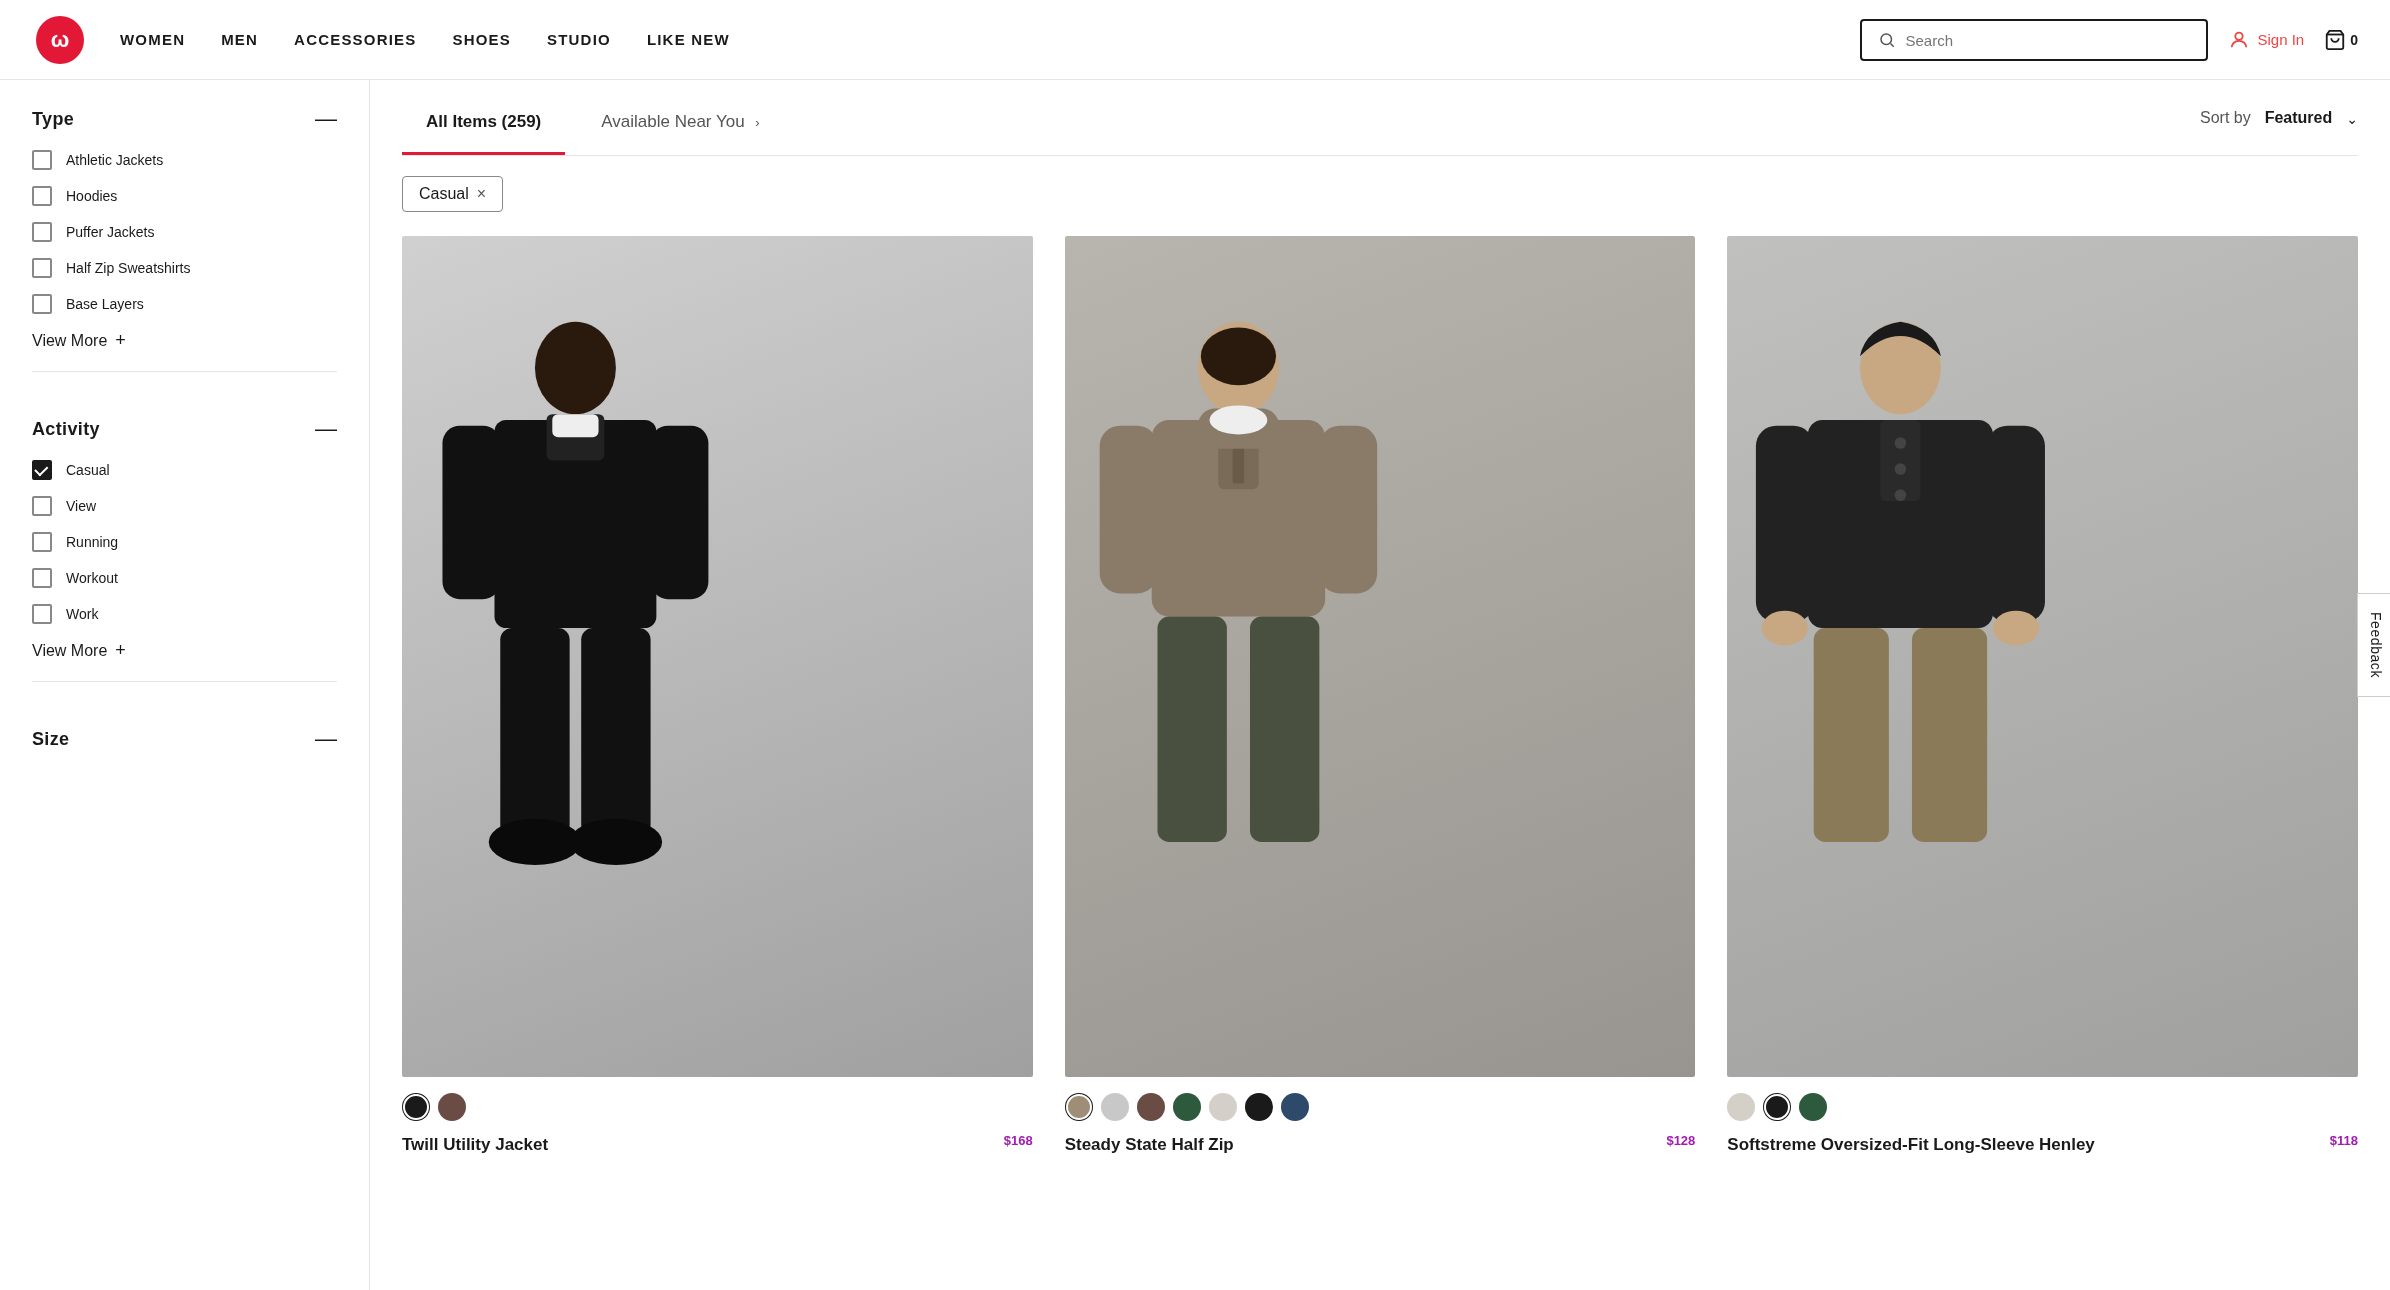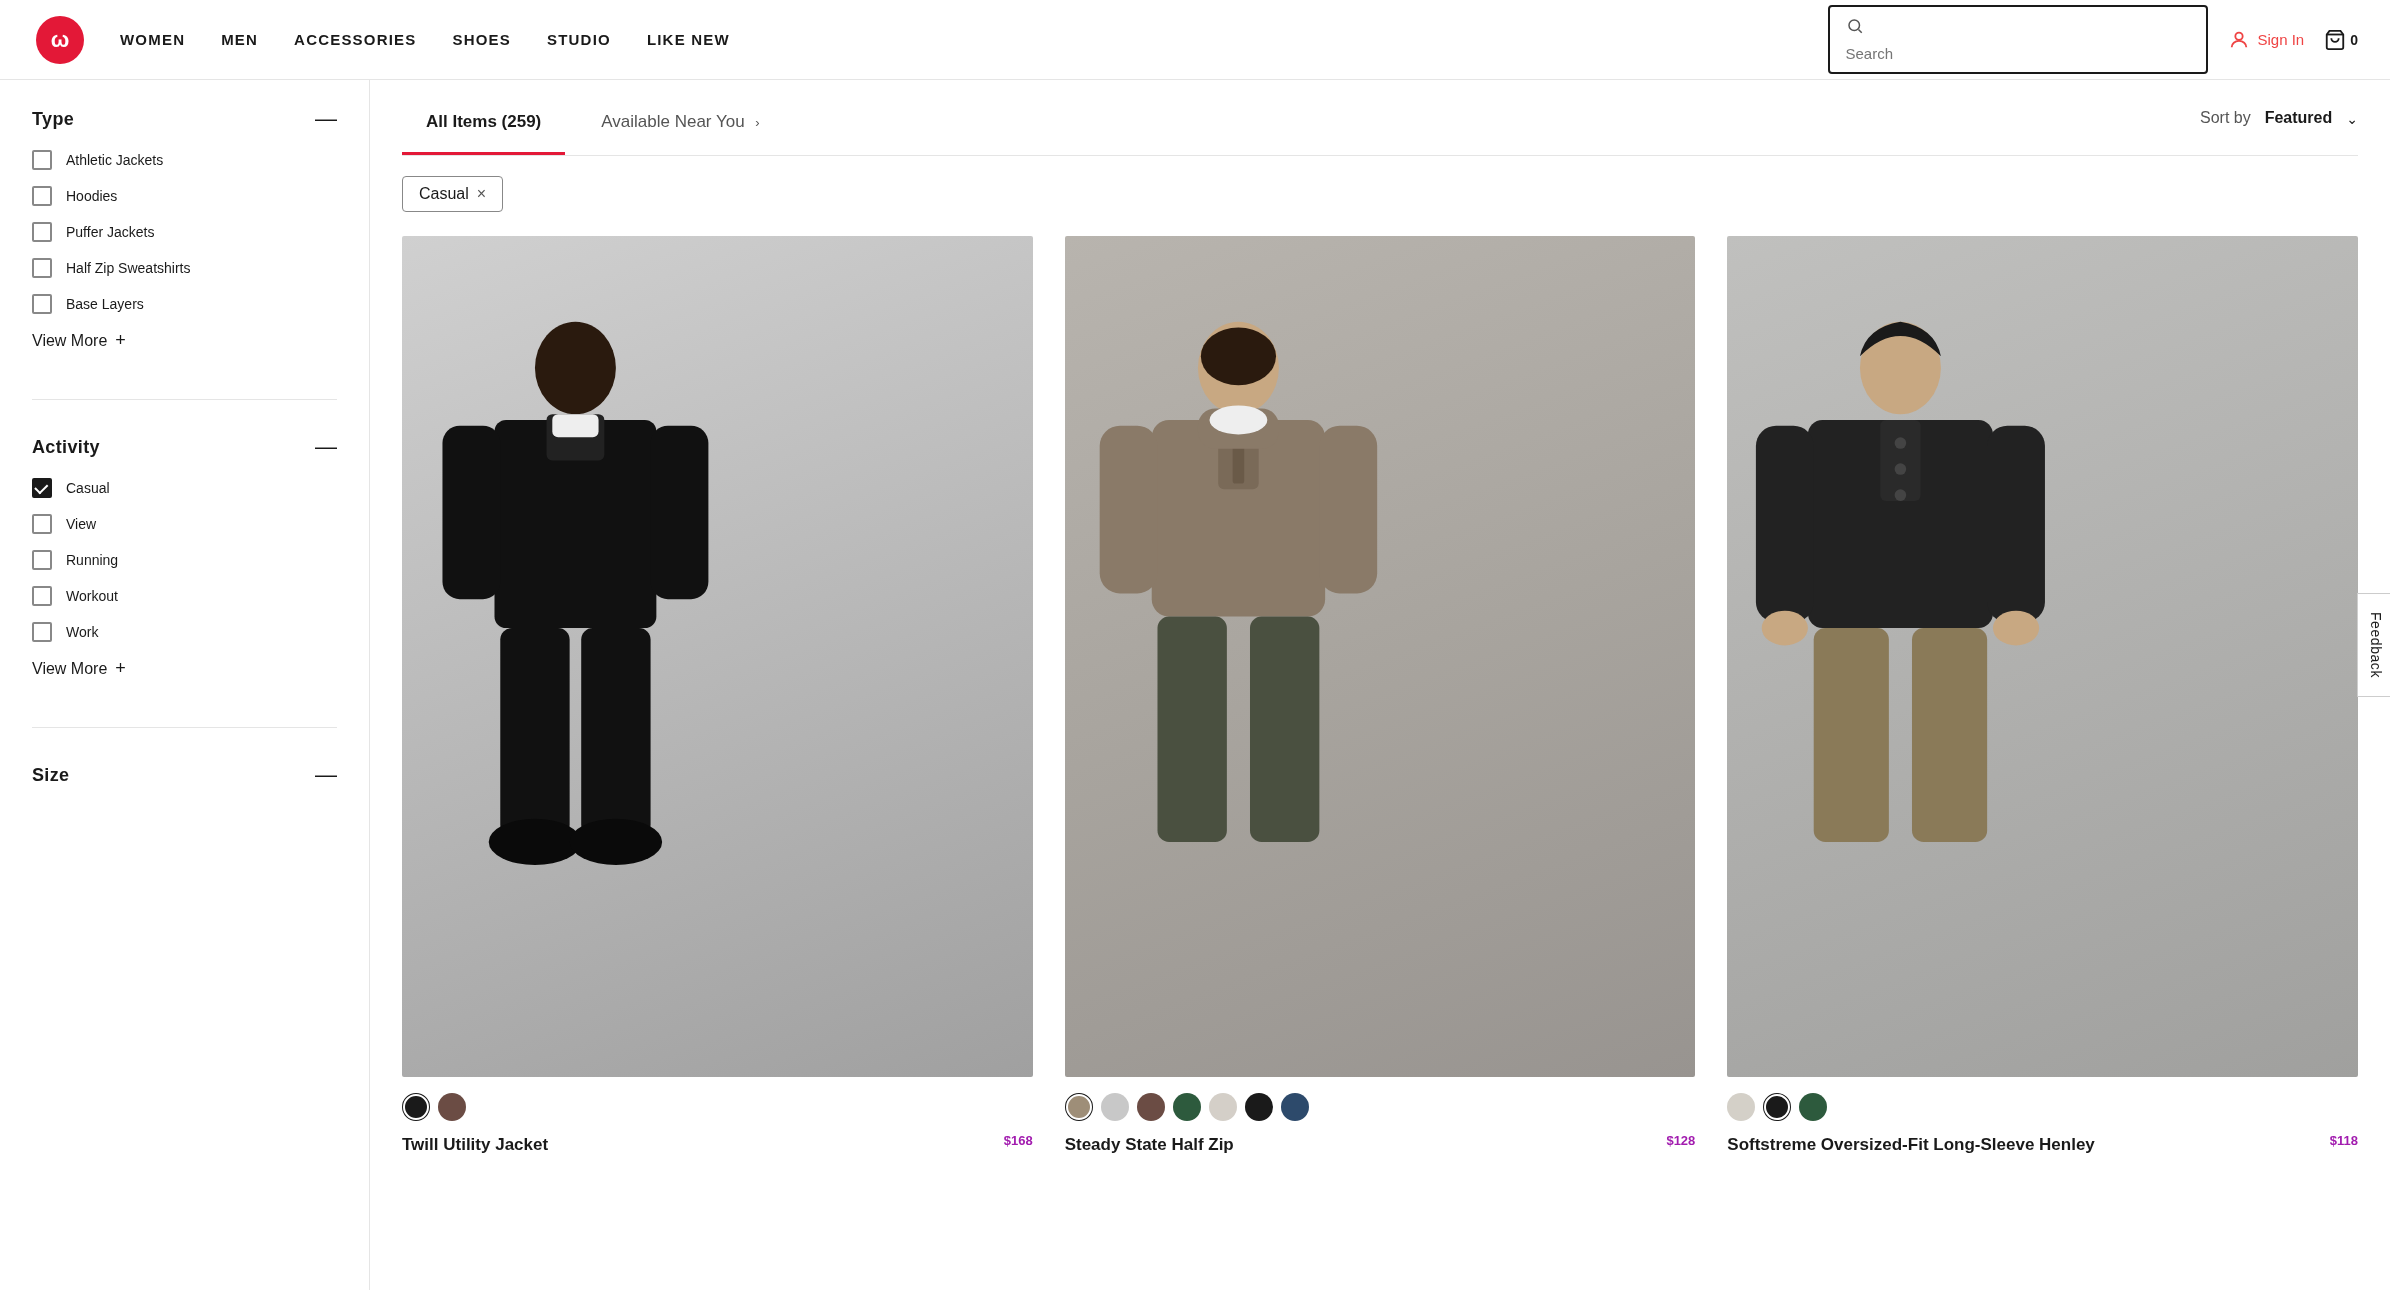--- a/index.html
+++ b/index.html
@@ -52,27 +52,26 @@
       color: #1a1a1a;
     }
     .header-right {
       display: flex;
       align-items: center;
       gap: 20px;
       flex-shrink: 0;
     }
     .search-box {
       display: flex;
-      align-items: flex-start;
+      align-items: flex-end;
       border: 2px solid #1a1a1a;
       border-radius: 4px;
       padding: 10px 16px;
       gap: 10px;
-      width: 380px;
-      flex-direction: column;
+      width: 348px;
     }
     .search-box input {
       border: none;
       outline: none;
       font-size: 15px;
       width: 100%;
       color: #1a1a1a;
     }
     .search-icon-svg { color: #555; flex-shrink: 0; }
     .sign-in-btn {
@@ -103,22 +102,22 @@
     }
 
     
     .sidebar {
       width: 370px;
       flex-shrink: 0;
       padding: 28px 32px;
       border-right: 1px solid #e5e5e5;
     }
     .filter-section {
-      margin-bottom: 36px;
-      padding-bottom: 48px;
+      margin-bottom: 46px;
+      padding-bottom: 20px;
       border-bottom: 1px solid #e5e5e5;
     }
     .filter-section:last-child {
       border-bottom: none;
     }
     .filter-header {
       display: flex;
       justify-content: space-between;
       align-items: center;
       margin-bottom: 20px;

